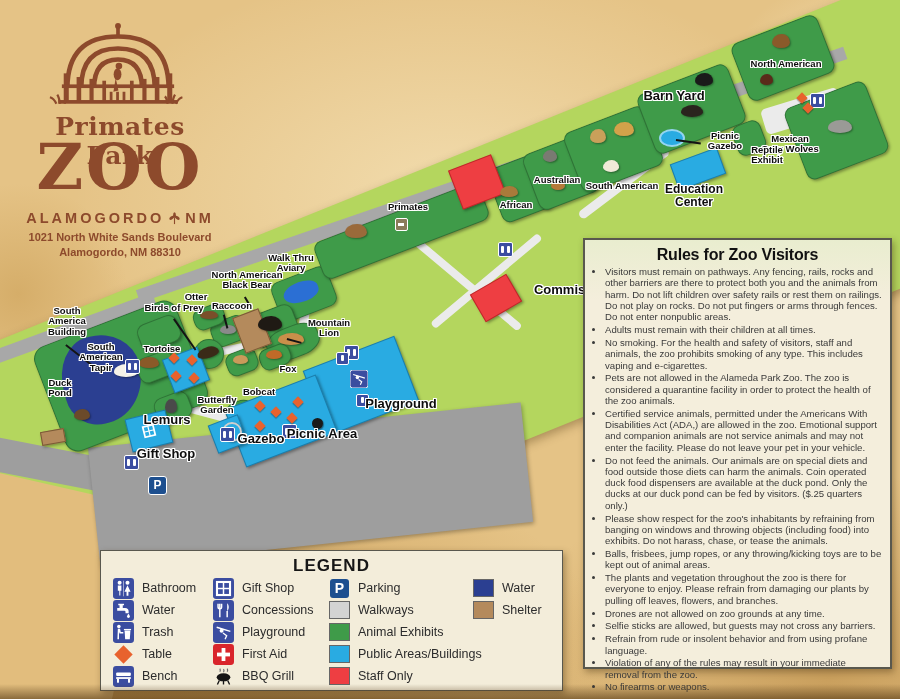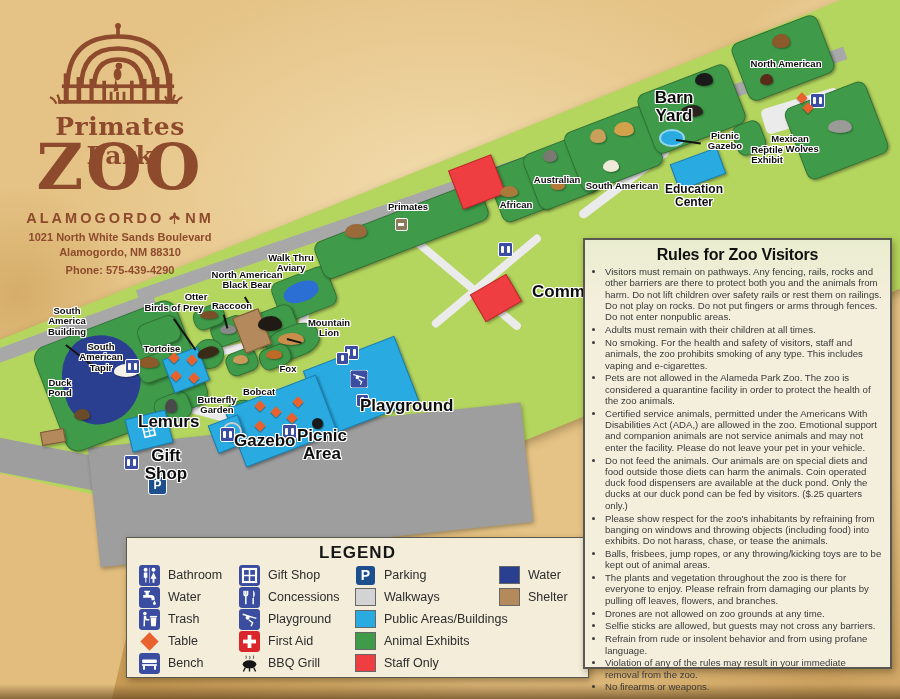--- a/index.html
+++ b/index.html
@@ -17,21 +17,21 @@
   .roadg{background:#a8a8a8;}
   .pathw{background:#ebebeb;border-radius:5px;}
   .exhibit{background:#3f9b49;border:1px solid rgba(0,0,0,.25);border-radius:9px;box-shadow:1px 2px 3px rgba(0,0,0,.35);}
   .bluebox{background:#29abe2;border:1px solid rgba(0,40,70,.35);box-shadow:1px 2px 3px rgba(0,0,0,.35);}
   .redbox{background:#ee3e42;border:1px solid rgba(120,0,0,.4);box-shadow:1px 2px 3px rgba(0,0,0,.35);}
   .tanbox{background:#b48a5c;border:1px solid #7a5a35;box-shadow:1px 2px 3px rgba(0,0,0,.3);}
   .pond{background:#2b3f91;border-radius:46% 54% 58% 42%/55% 45% 60% 40%;}
   .cyanpond{background:#29abe2;border:2px solid rgba(255,255,255,.5);border-radius:50%;}
   .mlabel{font-weight:700;font-size:9.5px;line-height:1.08;color:#0d0d0d;text-align:center;white-space:pre-line;
     text-shadow:-1px -1px 0 #fff,1px -1px 0 #fff,-1px 1px 0 #fff,1px 1px 0 #fff,0 -1px 0 #fff,0 1px 0 #fff,-1px 0 0 #fff,1px 0 0 #fff;}
-  .big{font-size:17px;}
+  .big{font-size:13px;}
   .leader{height:1.6px;background:#141414;transform-origin:0 50%;}
   .animal{border-radius:55% 45% 50% 50%/62% 62% 40% 40%;box-shadow:1px 1px 2px rgba(0,0,0,.35);}
   .mr{width:13px;height:13px;background:#3b4da0;border:1px solid #fff;border-radius:2px;}
   .mr::before{content:"";position:absolute;left:2px;top:2.5px;width:3px;height:7px;background:#fff;border-radius:1px;}
   .mr::after{content:"";position:absolute;right:2px;top:2.5px;width:3px;height:7px;background:#fff;border-radius:1px;}
   .tm{width:11px;height:11px;background:#3b4da0;border:1px solid #fff;border-radius:2px;}
   .tm::before{content:"";position:absolute;left:3.5px;top:2px;width:3px;height:6px;background:#fff;border-radius:1px;}
   .dm{width:8px;height:8px;background:#e8622d;transform:rotate(45deg);box-shadow:1px 1px 1px rgba(0,0,0,.3);}
   .p-icon{width:17px;height:17px;background:#1d4f8f;border:1px solid #fff;border-radius:3px;color:#fff;
     font-weight:700;font-size:12px;text-align:center;line-height:17px;}
@@ -223,21 +223,21 @@
   <div class="abs mlabel" style="left:748px;top:59px;width:76px;">North American</div>
   <div class="abs mlabel" style="left:751px;top:134px;width:78px;">Mexican
 Gray Wolves</div>
   <div class="abs mlabel" style="left:698px;top:131px;width:54px;">Picnic
 Gazebo</div>
   <div class="abs mlabel" style="left:740px;top:145px;width:54px;">Reptile
 Exhibit</div>
   <div class="abs mlabel big" style="left:658px;top:183px;width:72px;font-size:12px;">Education
 Center</div>
 
-  <div class="abs panel" style="left:100px;top:537px;width:461px;height:139px;border-width:1.5px;margin-left:26px;">
+  <div class="abs panel" style="left:100px;top:550px;width:461px;height:139px;border-width:1.5px;">
     <div class="legend-title">LEGEND</div>
     <div class="abs" style="left:12px;top:26px;">
       <div class="lrow">
         <span class="ic">
             <svg width="21" height="21" viewBox="0 0 20 20">
               <rect width="20" height="20" rx="3" fill="#3b4da0"></rect>
               <circle cx="6.3" cy="4.6" r="1.9" fill="#fff"></circle>
               <path d="M4.6 7.2h3.4v5h-1v4.4H6v-4.4H4.6z" fill="#fff"></path>
               <circle cx="13.8" cy="4.6" r="1.9" fill="#fff"></circle>
               <path d="M13.8 6.8l2.9 6.2h-2v3.8h-1.8v-3.8h-2z" fill="#fff"></path>
@@ -357,29 +357,29 @@
         <span class="lab">Parking</span>
       </div>
       <div class="lrow">
         <span class="ic">
             <span class="sw sw-walk"></span>
           </span>
         <span class="lab">Walkways</span>
       </div>
       <div class="lrow">
         <span class="ic">
+            <span class="sw sw-ex"></span>
+          </span>
+        <span class="lab">Animal Exhibits</span>
+      </div>
+      <div class="lrow">
+        <span class="ic">
             <span class="sw sw-pub"></span>
           </span>
         <span class="lab">Public Areas/Buildings</span>
-      </div>
-      <div class="lrow">
-        <span class="ic">
-            <span class="sw sw-ex"></span>
-          </span>
-        <span class="lab">Animal Exhibits</span>
       </div>
       <div class="lrow">
         <span class="ic">
             <span class="sw sw-staff"></span>
           </span>
         <span class="lab">Staff Only</span>
       </div>
     </div>
     <div class="abs" style="left:372px;top:26px;">
       <div class="lrow">
@@ -464,17 +464,16 @@
           <ellipse cx="7" cy="3.4" rx="1.5" ry="3"></ellipse>
           <rect x="6.4" y="6" width="1.2" height="7"></rect>
         </g>
       </svg>
     <span>NM</span>
   </div>
   <div class="abs logo-zoo" style="left:25px;top:140px;width:190px;">ZOO</div>
   <div class="abs logo-addr" style="left:15px;top:230px;width:210px;">
     <div>1021 North White Sands Boulevard</div>
     <div>Alamogordo, NM 88310</div>
-    <div style="margin-top:2px;">Phone: 575-439-4290</div>
   </div>
 
   <div class="abs" style="left:0;top:684px;width:900px;height:15px;background:linear-gradient(to top, rgba(80,52,16,.6), rgba(80,52,16,0));"></div>
 </div>
 
 </body></html>

